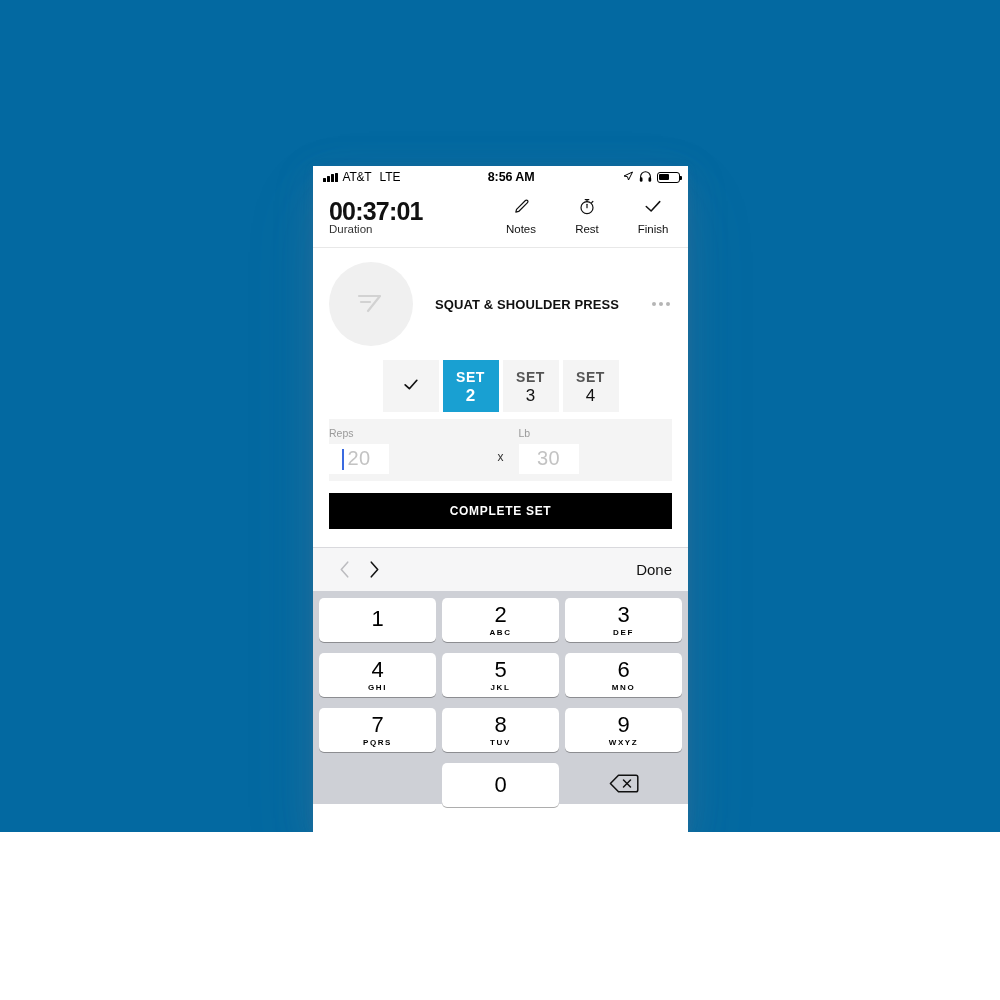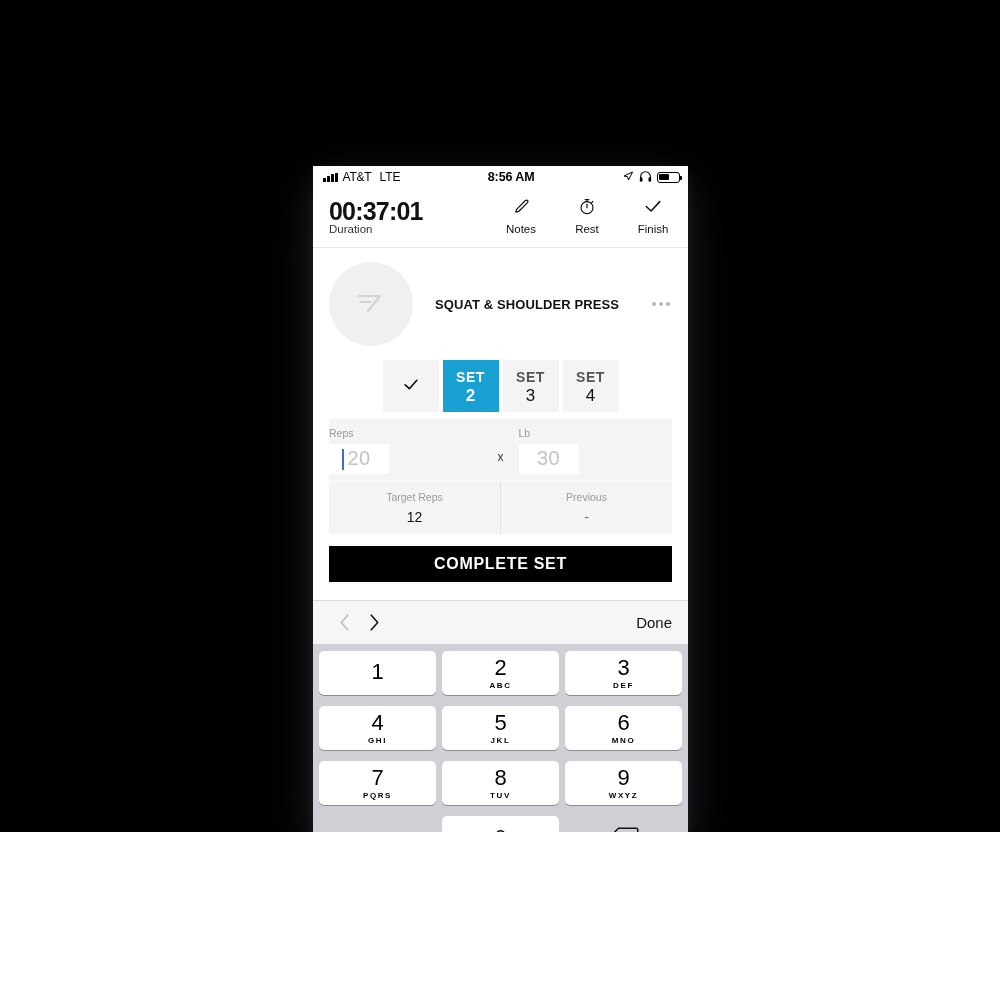--- a/index.html
+++ b/index.html
@@ -9,21 +9,21 @@
     height: 1000px;
     background: #ffffff;
     font-family: "Liberation Sans", sans-serif;
     -webkit-font-smoothing: antialiased;
   }
 
   #canvas {
     position: relative;
     width: 1000px;
     height: 832px;
-    background: #000000;
+    background: #0369a1;
     overflow: hidden;
   }
 
   
   .phone {
     position: absolute;
     left: 313px;
     top: 166px;
     width: 375px;
     height: 667px;
@@ -161,21 +161,21 @@
   .meta .mval { font-size: 14px; color: #111; margin-top: 6px; font-weight: 500; }
   .meta .mval.dash { color: #777; font-weight: 400; }
 
   
   .complete-btn {
     margin: 12px 16px 0 16px;
     height: 36px;
     background: #000000;
     color: #ffffff;
     display: flex; align-items: center; justify-content: center;
-    font-size: 16px; font-weight: 700; letter-spacing: 0.7px;
+    font-size: 12px; font-weight: 700; letter-spacing: 0.7px;
     cursor: pointer;
   }
 
   .card-filler { background: #ffffff; height: 18px; }
 
   
   .kb-toolbar {
     height: 44px;
     background: #f6f6f7;
     border-top: 1px solid #d9d9dd;
@@ -354,30 +354,20 @@
         </div>
         <div class="times">x</div>
         <div class="field">
           <div class="flabel">Lb</div>
           <div class="inputbox">
             <span class="val">30</span>
           </div>
         </div>
       </div>
 
-      <div class="meta-row">
-        <div class="meta">
-          <div class="mlabel">Target Reps</div>
-          <div class="mval">12</div>
-        </div>
-        <div class="meta">
-          <div class="mlabel">Previous</div>
-          <div class="mval dash">-</div>
-        </div>
-      </div>
 
     </div>
 
     <div class="complete-btn">COMPLETE SET</div>
     <div class="card-filler"></div>
 
     <div class="kb-toolbar">
       <div class="chev">
         <svg width="11" height="19" viewBox="0 0 12 20" fill="none" stroke="#bcbcc0" stroke-width="1.7" stroke-linecap="round" stroke-linejoin="round">
           <path d="M9.5 2 L2.5 10 L9.5 18"></path>

